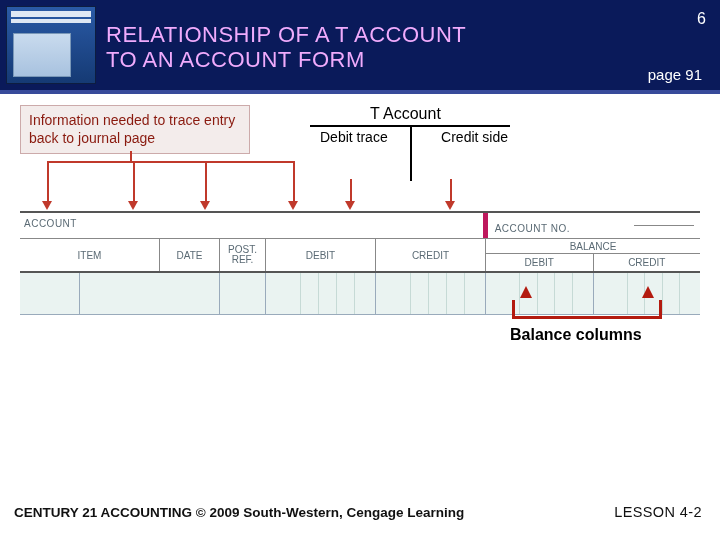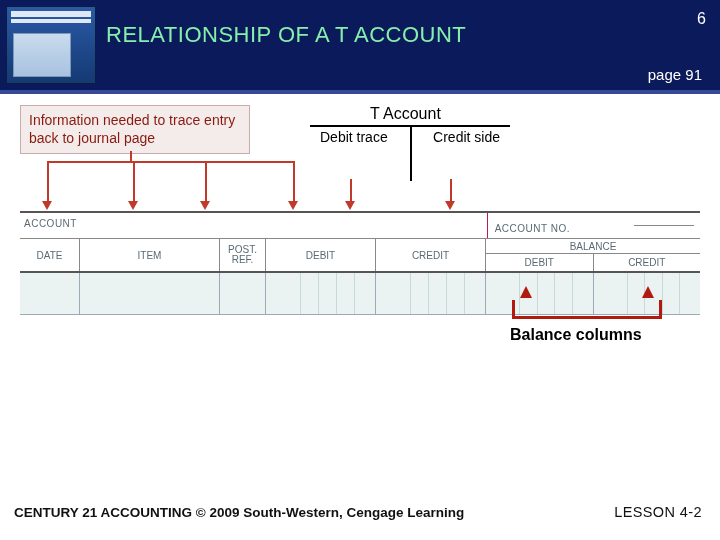--- a/index.html
+++ b/index.html
@@ -1,40 +1,40 @@
 <!DOCTYPE html>
 <html><head>
 <meta charset="utf-8">
 <style>
   * { margin: 0; padding: 0; box-sizing: border-box; }
   body { width: 720px; height: 540px; font-family: Arial, sans-serif; background: #fff; position: relative; overflow: hidden; }
 
   .header-band { position: absolute; top: 0; left: 0; width: 720px; height: 90px; background: #0a1a5a; }
   .header-band::after { content: ""; position: absolute; left: 0; right: 0; bottom: -4px; height: 4px; background: #374a9a; }
   .corner-badge { position: absolute; top: 10px; right: 14px; color: #fff; font-size: 16px; }
-  .slide-title { position: absolute; top: 22px; left: 106px; color: #86efac; font-size: 22px; line-height: 1.15; letter-spacing: .5px; }
+  .slide-title { position: absolute; top: 22px; left: 106px; color: #f0abfc; font-size: 22px; line-height: 1.15; letter-spacing: .5px; }
   .page-ref { position: absolute; top: 66px; right: 18px; color: #fff; font-size: 15px; }
 
   .book-thumb { position: absolute; top: 6px; left: 6px; width: 90px; height: 78px; background: linear-gradient(#2a5aa6,#153a74); border: 1px solid #0d1d40; }
   .book-thumb .bar { position: absolute; left:4px; right:4px; height:6px; background:#dfe8f4; }
   .book-thumb .bar.b1 { top:4px; }
   .book-thumb .bar.b2 { top:12px; height:4px; }
   .book-thumb .pic { position:absolute; left:6px; bottom:6px; width:58px; height:44px; background:linear-gradient(#c9dbee,#a8c2df); border:1px solid #7a98b8; }
 
   
   .diagram { position: absolute; top: 105px; left: 20px; width: 680px; height: 230px; }
 
   .callout { position: absolute; top: 0; left: 0; width: 230px; background: #f3eceb; border: 1px solid #caa; padding: 6px 8px; font-size: 14px; color: #8a1a0f; line-height: 1.25; }
 
   .t-label { position: absolute; top: 0; left: 350px; font-size: 16px; }
   .t-account { position: absolute; top: 20px; left: 290px; width: 200px; height: 56px; }
   .t-account .hbar { position: absolute; top: 0; left: 0; right: 0; height: 2px; background: #000; }
   .t-account .vbar { position: absolute; top: 0; left: 50%; width: 2px; height: 56px; background: #000; }
   .t-account .dl { position: absolute; top: 4px; left: 10px; font-size: 14px; }
-  .t-account .cr { position: absolute; top: 4px; right: 10px; font-size: 14px; }
+  .t-account .cr { position: absolute; top: 4px; right: 2px; font-size: 14px; }
 
   .red-arrow-line { position:absolute; background:#c0392b; height:2px; }
   .red-arrow-v { position:absolute; background:#c0392b; width:2px; }
   .red-arrow-head { width:0; height:0; border-left:5px solid transparent; border-right:5px solid transparent; border-top:9px solid #c0392b; position:absolute; }
 
   
   .trunk { top:56px; left:110px; width:160px; }
   .head1 { top:96px; left:22px; }
   .head2 { top:96px; left:108px; }
   .head3 { top:96px; left:180px; }
@@ -43,21 +43,21 @@
   
   .tArrowL { top:74px; left:330px; height:24px; }
   .tArrowR { top:74px; left:430px; height:24px; }
   .headTL { top:96px; left:325px; }
   .headTR { top:96px; left:425px; }
 
   
   .ledger { position: absolute; top: 106px; left: 0; width: 680px; }
   .ledger-row1 { display:flex; height:28px; border-top:2px solid #555; border-bottom:1px solid #888; }
   .ledger-row1 .lbl { font-size:10px; color:#5a6a74; padding:10px 4px 0 4px; text-transform:uppercase; letter-spacing:.5px; }
-  .ledger-row1 .acct { width:468px; border-right:1px solid #be185d; }
+  .ledger-row1 .acct { width:468px; border-right:5px solid #be185d; }
   .ledger-row1 .acctno { flex:1; }
   .ledger-row1 .acctno .lbl { float:right; padding-right:70px;}
   .ledger-row1 .acctno .line { display:inline-block; width:60px; border-bottom:1px solid #888; position:relative; top:12px; right:6px; float:right; }
 
   .ledger-head { display:flex; height:34px; border-bottom:2px solid #555; font-size:10px; color:#5a6a74; text-align:center; }
   .cell { border-right:1px solid #888; display:flex; align-items:center; justify-content:center; }
   .c-date { width:60px; }
   .c-item { width:140px; }
   .c-pref { width:46px; flex-direction:column; line-height:1; }
   .c-deb  { width:110px; }
@@ -92,20 +92,21 @@
 
 <div class="header-band">
   <div class="book-thumb">
     <div class="bar b1"></div>
       <div class="bar b2"></div>
       <div class="pic"></div>
   </div>
   <div class="corner-badge">6</div>
   <div class="slide-title">
     <span>RELATIONSHIP OF A T ACCOUNT</span><br>
+    <span>TO AN ACCOUNT FORM</span>
   </div>
   <div class="page-ref">page 91</div>
 </div>
 
 <div class="diagram">
   <div class="callout">Information needed to trace entry back to journal page</div>
 
   <div class="t-label">T Account</div>
   <div class="t-account">
     <div class="hbar"></div>
@@ -133,22 +134,22 @@
 
   <div class="ledger">
     <div class="ledger-row1">
       <div class="acct"><span class="lbl">ACCOUNT</span></div>
       <div class="acctno">
           <span class="line"></span>
           <span class="lbl">ACCOUNT NO.</span>
         </div>
     </div>
     <div class="ledger-head">
+      <div class="cell c-item">ITEM</div>
       <div class="cell c-date">DATE</div>
-      <div class="cell c-item">ITEM</div>
       <div class="cell c-pref">
         <span>POST.</span>
         <span>REF.</span>
       </div>
       <div class="cell c-deb">DEBIT</div>
       <div class="cell c-cred">CREDIT</div>
       <div class="cell c-bal">
         <div class="top">BALANCE</div>
         <div class="sub">
           <div>DEBIT</div>

